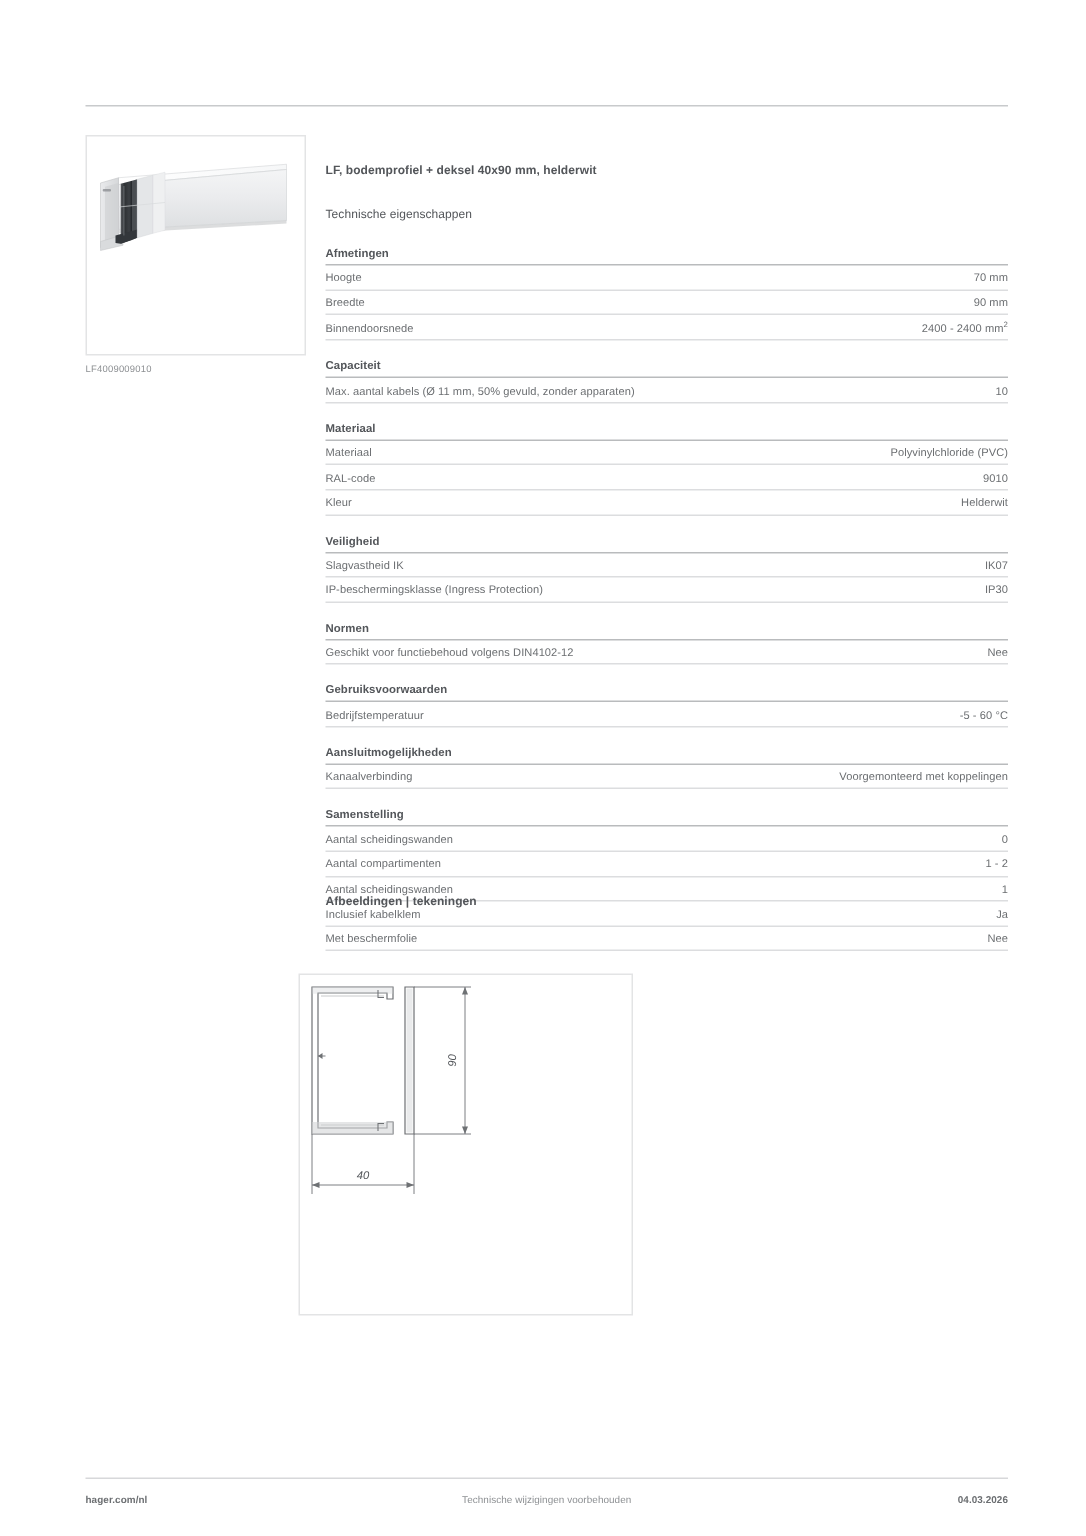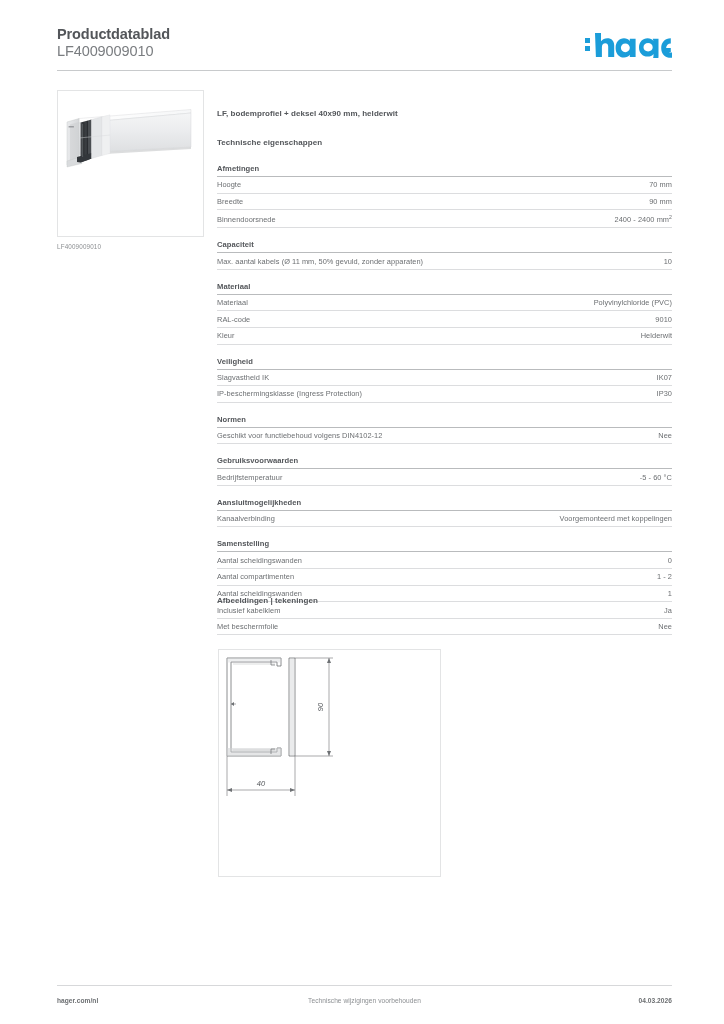--- a/index.html
+++ b/index.html
@@ -102,21 +102,21 @@
   }
   .product-name {
     font-size: 8px;
     font-weight: bold;
     color: #53565a;
     margin: 0 0 20px 0;
     letter-spacing: 0.05px;
   }
   .tech-heading {
     font-size: 8px;
-    font-weight: bold;
+    font-weight: normal;
     color: #53565a;
     margin: 0 0 17px 0;
     letter-spacing: 0.05px;
   }
 
   .group { margin-bottom: 12px; }
   .group-title {
     font-size: 7.6px;
     font-weight: bold;
     color: #53565a;
@@ -143,21 +143,21 @@
     position: absolute;
     left: 217px;
     top: 596px;
     font-size: 8px;
     font-weight: bold;
     color: #53565a;
     letter-spacing: 0.05px;
   }
   .drawing-box {
     position: absolute;
-    left: 218px;
+    left: 199px;
     top: 649px;
     width: 221px;
     height: 226px;
     border: 1px solid #e3e4e5;
     background: #ffffff;
     font-style: italic;
   }
   .drawing-box svg { display: block; }
 
   
@@ -196,37 +196,20 @@
     right: 0; top: 0;
     font-weight: bold;
     letter-spacing: 0.05px;
   }
 </style>
 </head>
 <body>
 
 <div class="page">
 
-  <div class="header">
-    <div class="doc-title">Productdatablad</div>
-    <div class="doc-subtitle">LF4009009010</div>
-
-    <div class="logo">
-      <svg width="88" height="26" viewBox="0 0 88 26" aria-hidden="true">
-        <g fill="#1b9dd9">
-          <rect x="1" y="6" width="5" height="5"></rect>
-          <rect x="1" y="14" width="5" height="5"></rect>
-          <path d="M11 1 h6 v8.2 c1.6-1.9 3.8-2.9 6.3-2.9 4.3 0 6.9 2.7 6.9 7.2 V25 h-6 V14.6 c0-2.1-1.1-3.3-2.9-3.3 -2.1 0-3.4 1.5-3.4 3.9 V25 h-6 z"></path>
-          <path d="M45.8 6.8 h5.8 V25 h-5.8 v-2.3 c-1.3 1.8-3.3 2.8-5.8 2.8 -4.9 0-8.4-3.9-8.4-9.6 0-5.7 3.5-9.6 8.4-9.6 2.5 0 4.5 1 5.8 2.8 z m-4.5 13.4 c2.6 0 4.5-2 4.5-4.4 0-2.5-1.9-4.4-4.5-4.4 -2.6 0-4.4 1.9-4.4 4.4 0 2.4 1.8 4.4 4.4 4.4 z"></path>
-          <path d="M68.7 6.8 h5.8 V24 c0 5.8-3.7 9.2-9.7 9.2 -4.2 0-7.4-1.6-9-4.4 l4.7-2.6 c0.8 1.4 2.1 2.2 4.2 2.2 3 0 4.8-1.7 4.8-4.6 v-1.9 c-1.3 1.7-3.3 2.7-5.9 2.7 -5 0-8.6-3.9-8.6-9.2 0-5.3 3.6-9.2 8.6-9.2 2.6 0 4.6 1 5.9 2.7 z m-4.6 12.6 c2.7 0 4.6-1.9 4.6-4.2 0-2.3-1.9-4.2-4.6-4.2 -2.7 0-4.6 1.9-4.6 4.2 0 2.3 1.9 4.2 4.6 4.2 z"></path>
-          <path d="M82.9 17.7 c0.8 2 2.5 2.9 4.8 2.9 l0.3 0 v5.1 c-3.1 0.3-6-0.4-7.9-2.3 -1.9-1.8-2.9-4.3-2.9-7.5 0-5.7 3.9-9.7 9.4-9.7 l0.2 0 v5.3 c-2.8 0.1-4.5 1.8-4.7 4.4 h4.7 v4.1 h-4.7 c0-0.8 0.3-1.6 0.8-2.3 z"></path>
-        </g>
-      </svg>
-    </div>
-  </div>
   <div class="header-rule"></div>
 
   <div class="product-image-box">
     <svg class="product-photo" viewBox="0 0 145 145" aria-hidden="true">
       <defs>
         <linearGradient id="lidFace" x1="0" y1="0" x2="0" y2="1">
           <stop offset="0" stop-color="#f4f5f6"></stop>
           <stop offset="0.45" stop-color="#ebecee"></stop>
           <stop offset="1" stop-color="#dddfe1"></stop>
         </linearGradient>

